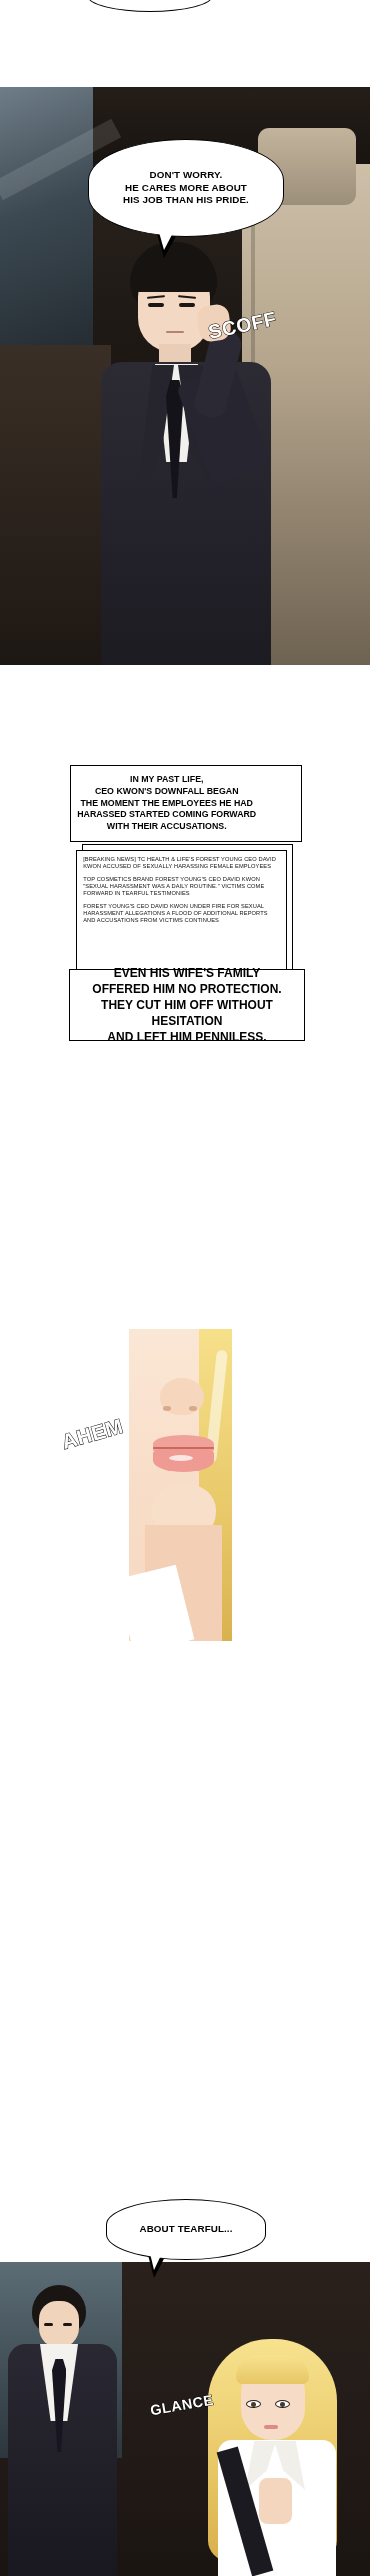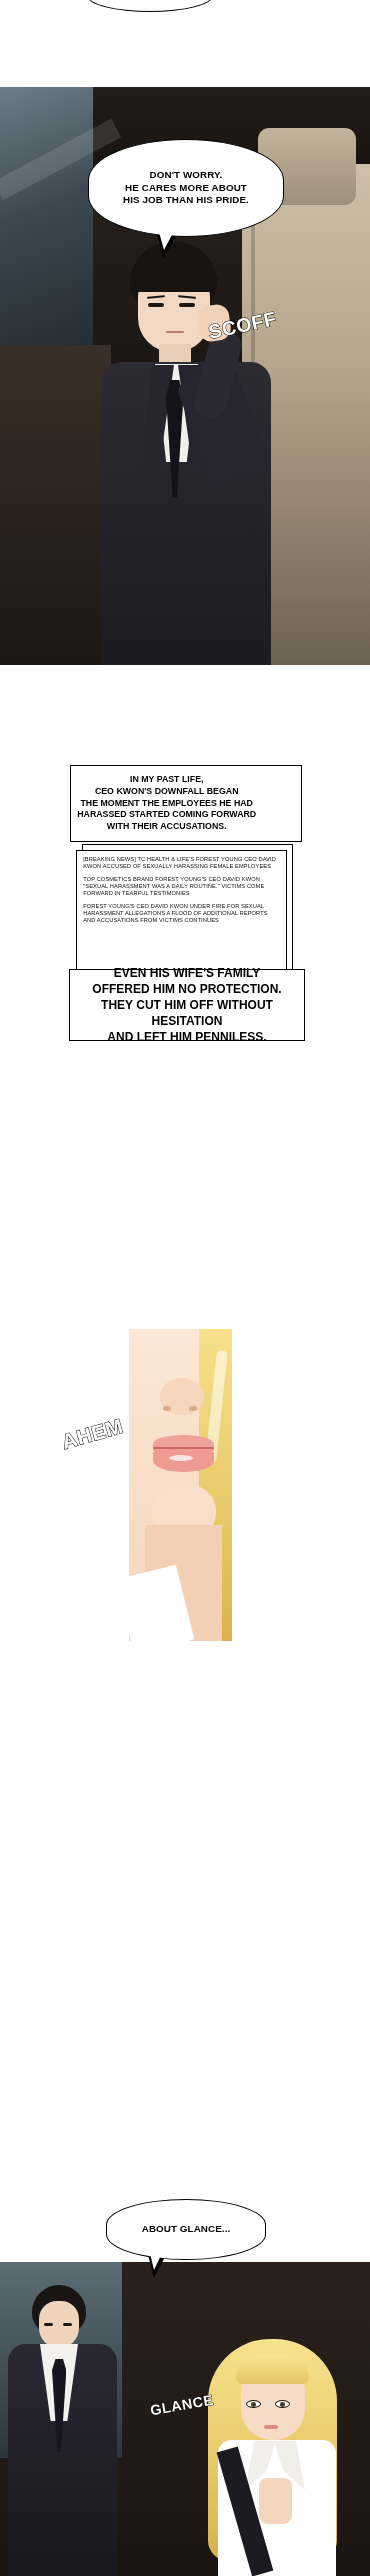--- a/index.html
+++ b/index.html
@@ -422,21 +422,21 @@
     <div class="lipLine"></div>
     <div class="lipGloss"></div>
     <div class="chin"></div>
     <div class="neck"></div>
     <div class="collar"></div>
   </div>
 
   <div class="sfx" style="left:61px; top:1422px; font-size:20.6px; transform:rotate(-16deg);">AHEM</div>
 
   <div class="bubble" style="left:106px; top:2199px; width:160px; height:61px;">
-    <div class="btxt" style="font-size:9.8px;">ABOUT GLANCE...</div>
+    <div class="btxt" style="font-size:9.8px;">ABOUT TEARFUL...</div>
   </div>
   <div class="tail" style="left:147px; top:2251px; border-left:7.2px solid transparent; border-right:14.4px solid transparent; border-top:27px solid #000;"></div>
   <div class="tail" style="left:149px; top:2249px; border-left:5.7px solid transparent; border-right:10.8px solid transparent; border-top:21.6px solid #fff; z-index:31;"></div>
 
   <div class="panel p3">
     <div class="leftwin"></div>
     <div class="man2head"></div>
     <div class="man2face"></div>
     <div class="man2eyeL"></div>
     <div class="man2eyeR"></div>

